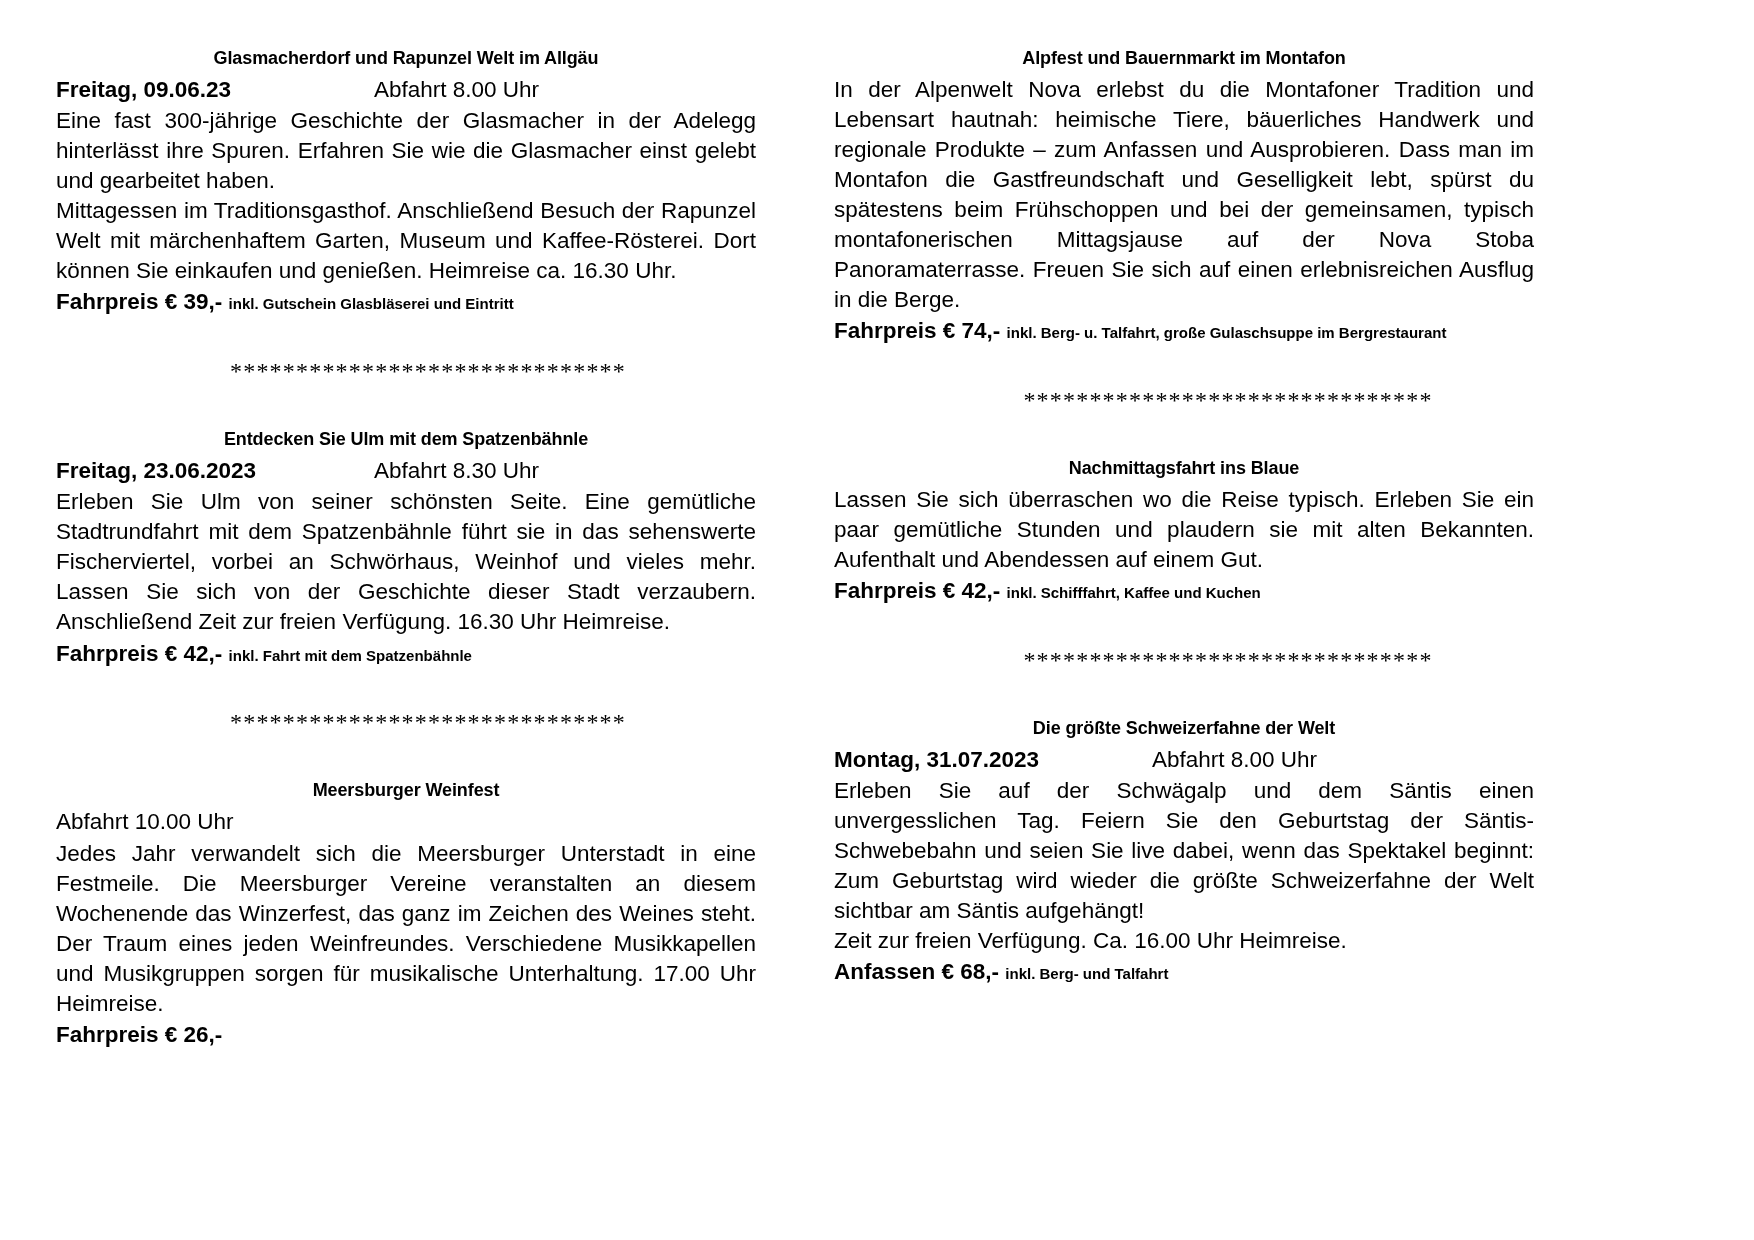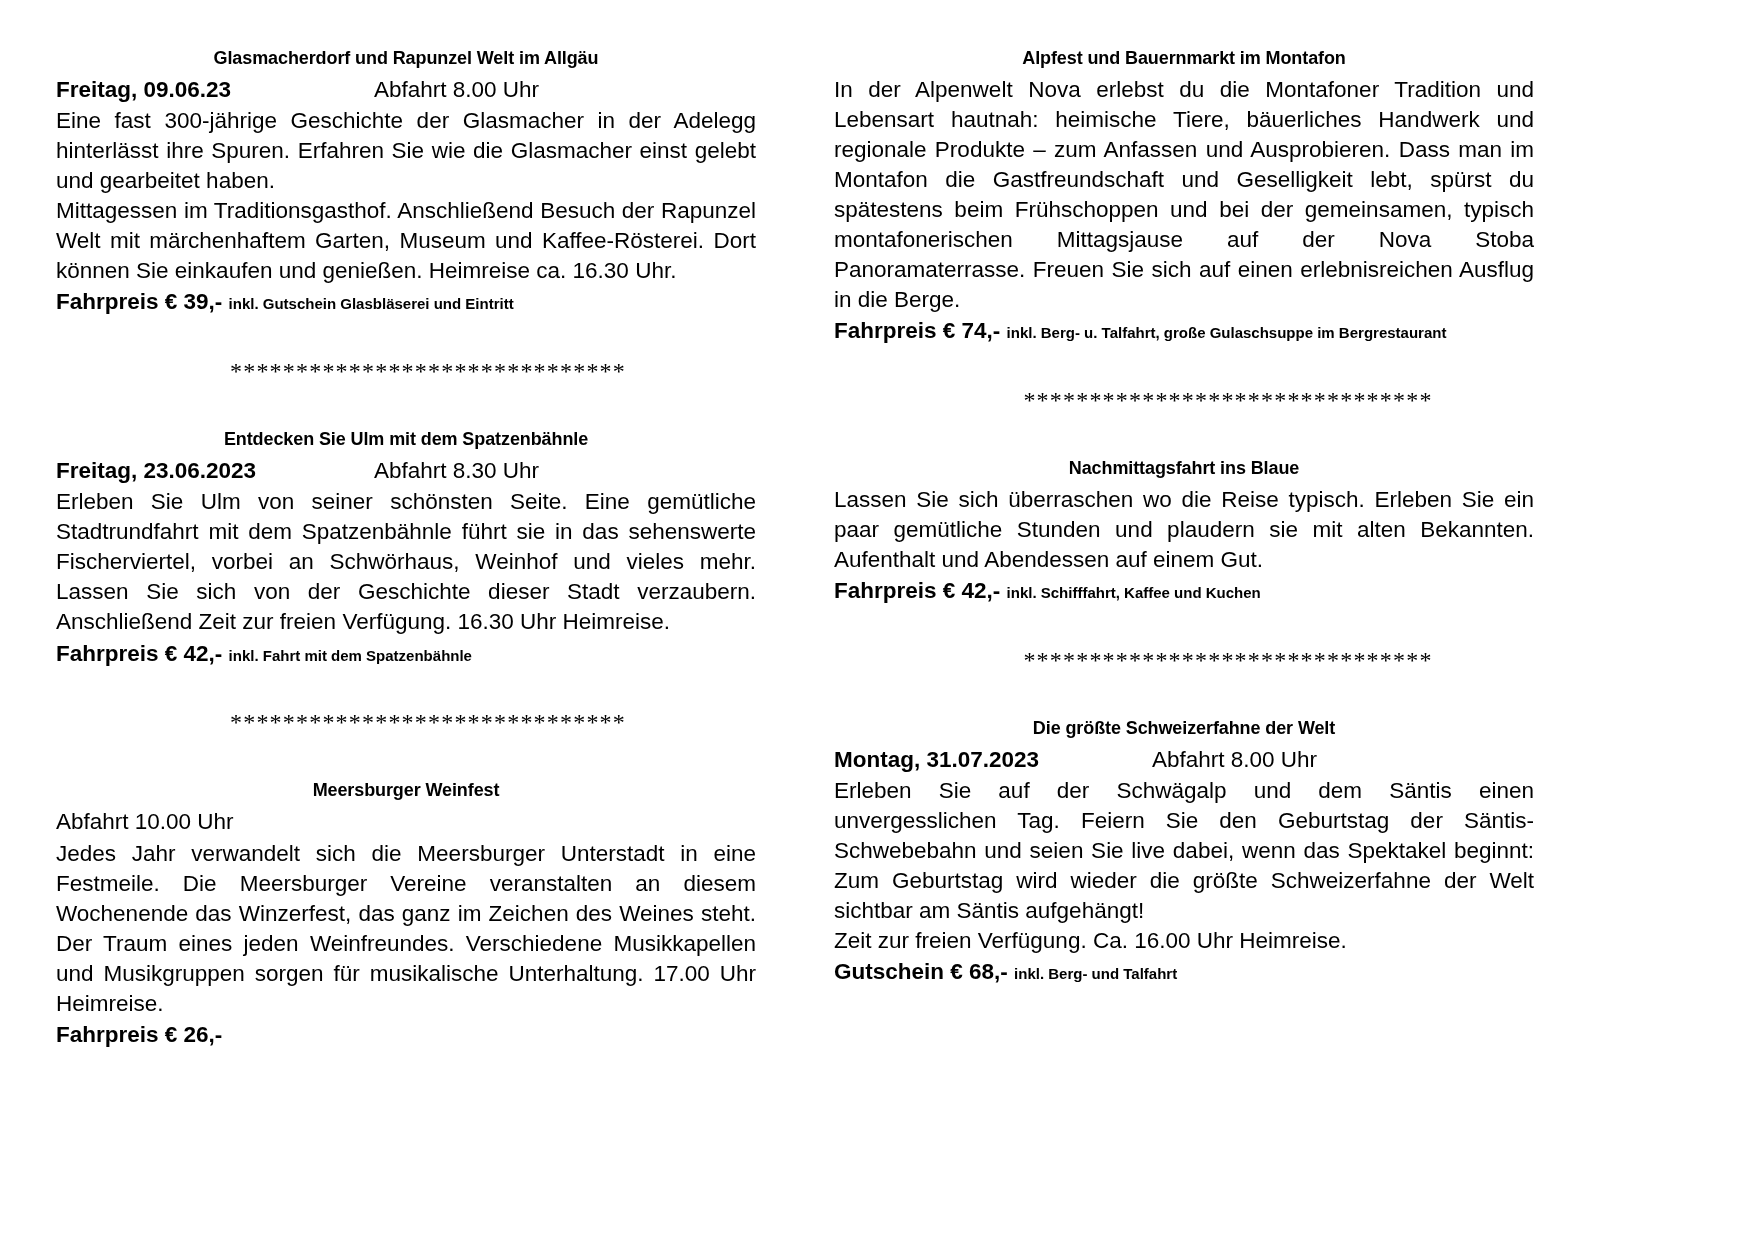--- a/index.html
+++ b/index.html
@@ -197,21 +197,21 @@
         <div class="trip-title">Die größte Schweizerfahne der Welt</div>
         <div class="meta-row">
           <span class="meta-date">Montag, 31.07.2023</span>
           <span class="meta-time">Abfahrt 8.00 Uhr</span>
         </div>
         <div class="body-text">
           <p>Erleben Sie auf der Schwägalp und dem Säntis einen unvergesslichen Tag. Feiern Sie den Geburtstag der Säntis-Schwebebahn und seien Sie live dabei, wenn das Spektakel beginnt: Zum Geburtstag wird wieder die größte Schweizerfahne der Welt sichtbar am Säntis aufgehängt!</p>
           <p>Zeit zur freien Verfügung. Ca. 16.00 Uhr Heimreise.</p>
         </div>
         <div class="fare-row">
-          <span class="fare-label">Gutschein € 68,-</span>
+          <span class="fare-label">Anfassen € 68,-</span>
           <span class="fare-incl"> inkl. Berg- und Talfahrt</span>
         </div>
       </div>
 
     </div>
 
   </div>
 </div>
 
 </body></html>

